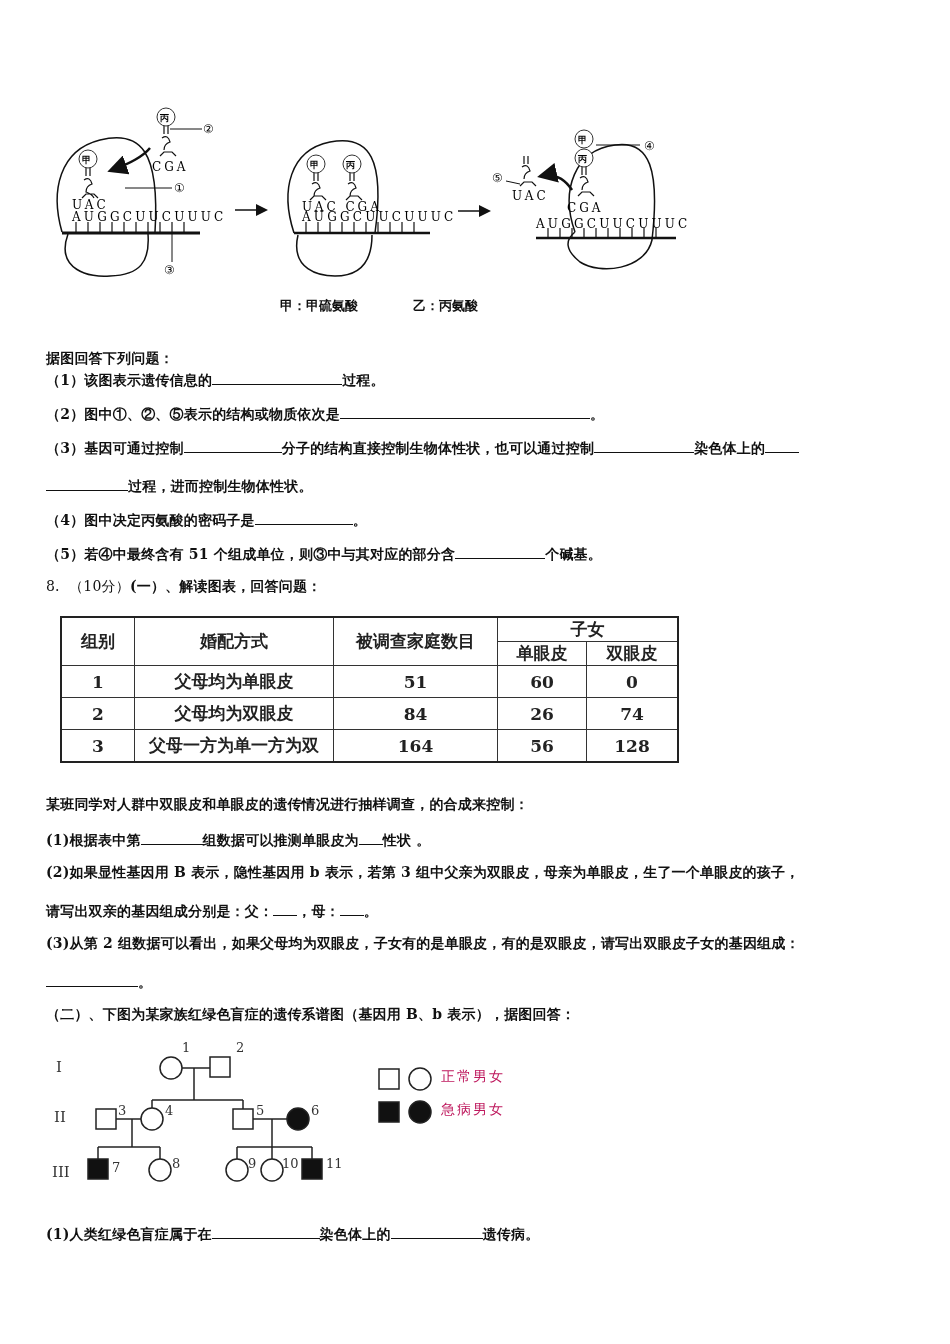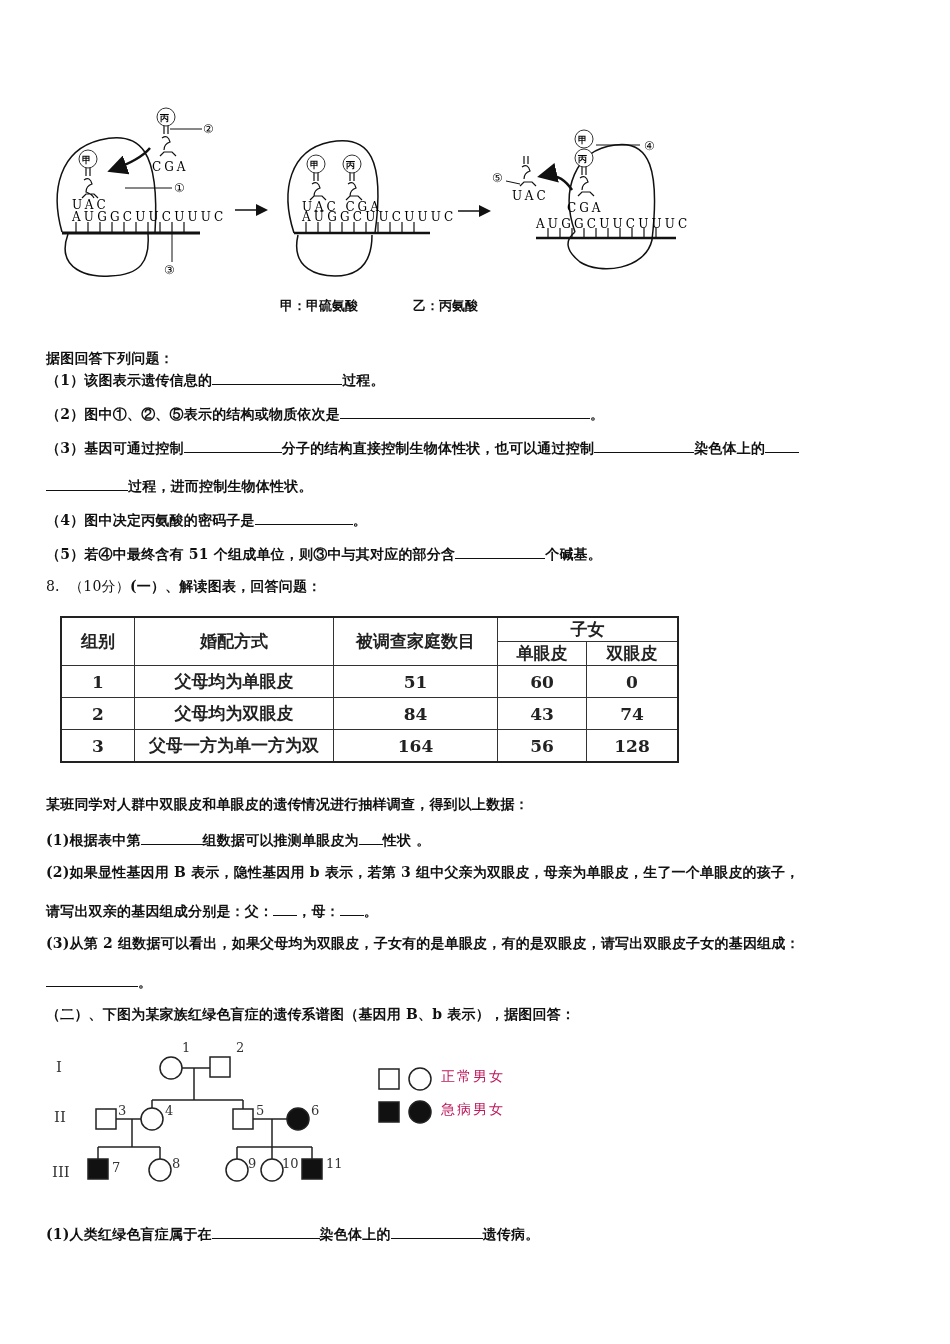--- a/index.html
+++ b/index.html
@@ -160,34 +160,34 @@
     <td>1</td>
     <td>父母均为单眼皮</td>
     <td>51</td>
     <td>60</td>
     <td>0</td>
   </tr>
   <tr>
     <td>2</td>
     <td>父母均为双眼皮</td>
     <td>84</td>
-    <td>43</td>
+    <td>26</td>
     <td>74</td>
   </tr>
   <tr>
     <td>3</td>
     <td>父母一方为单一方为双</td>
     <td>164</td>
     <td>56</td>
     <td>128</td>
   </tr>
 </tbody>
   </table>
 
-<div class="line" style="top:796px">某班同学对人群中双眼皮和单眼皮的遗传情况进行抽样调查，得到以上数据：</div>
+<div class="line" style="top:796px">某班同学对人群中双眼皮和单眼皮的遗传情况进行抽样调查，的合成来控制：</div>
 <div class="line" style="top:830px">
   <span>(1)根据表中第</span><span class="blank" style="width:62px"></span><span>组数据可以推测单眼皮为</span><span class="blank" style="width:24px"></span><span>性状 。</span>
 </div>
 <div class="line" style="top:864px">(2)如果显性基因用 B 表示，隐性基因用 b 表示，若第 3 组中父亲为双眼皮，母亲为单眼皮，生了一个单眼皮的孩子，</div>
 <div class="line" style="top:901px">
   <span>请写出双亲的基因组成分别是：父：</span><span class="blank" style="width:24px"></span><span>，母：</span><span class="blank" style="width:24px"></span><span>。</span>
 </div>
 <div class="line" style="top:935px">(3)从第 2 组数据可以看出，如果父母均为双眼皮，子女有的是单眼皮，有的是双眼皮，请写出双眼皮子女的基因组成：</div>
 <div class="line" style="top:972px">
   <span class="blank" style="width:92px"></span><span>。</span>

